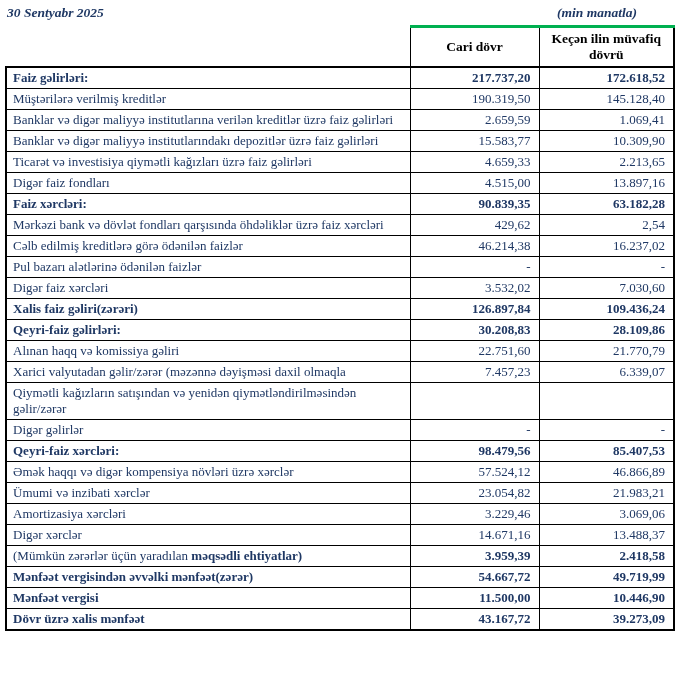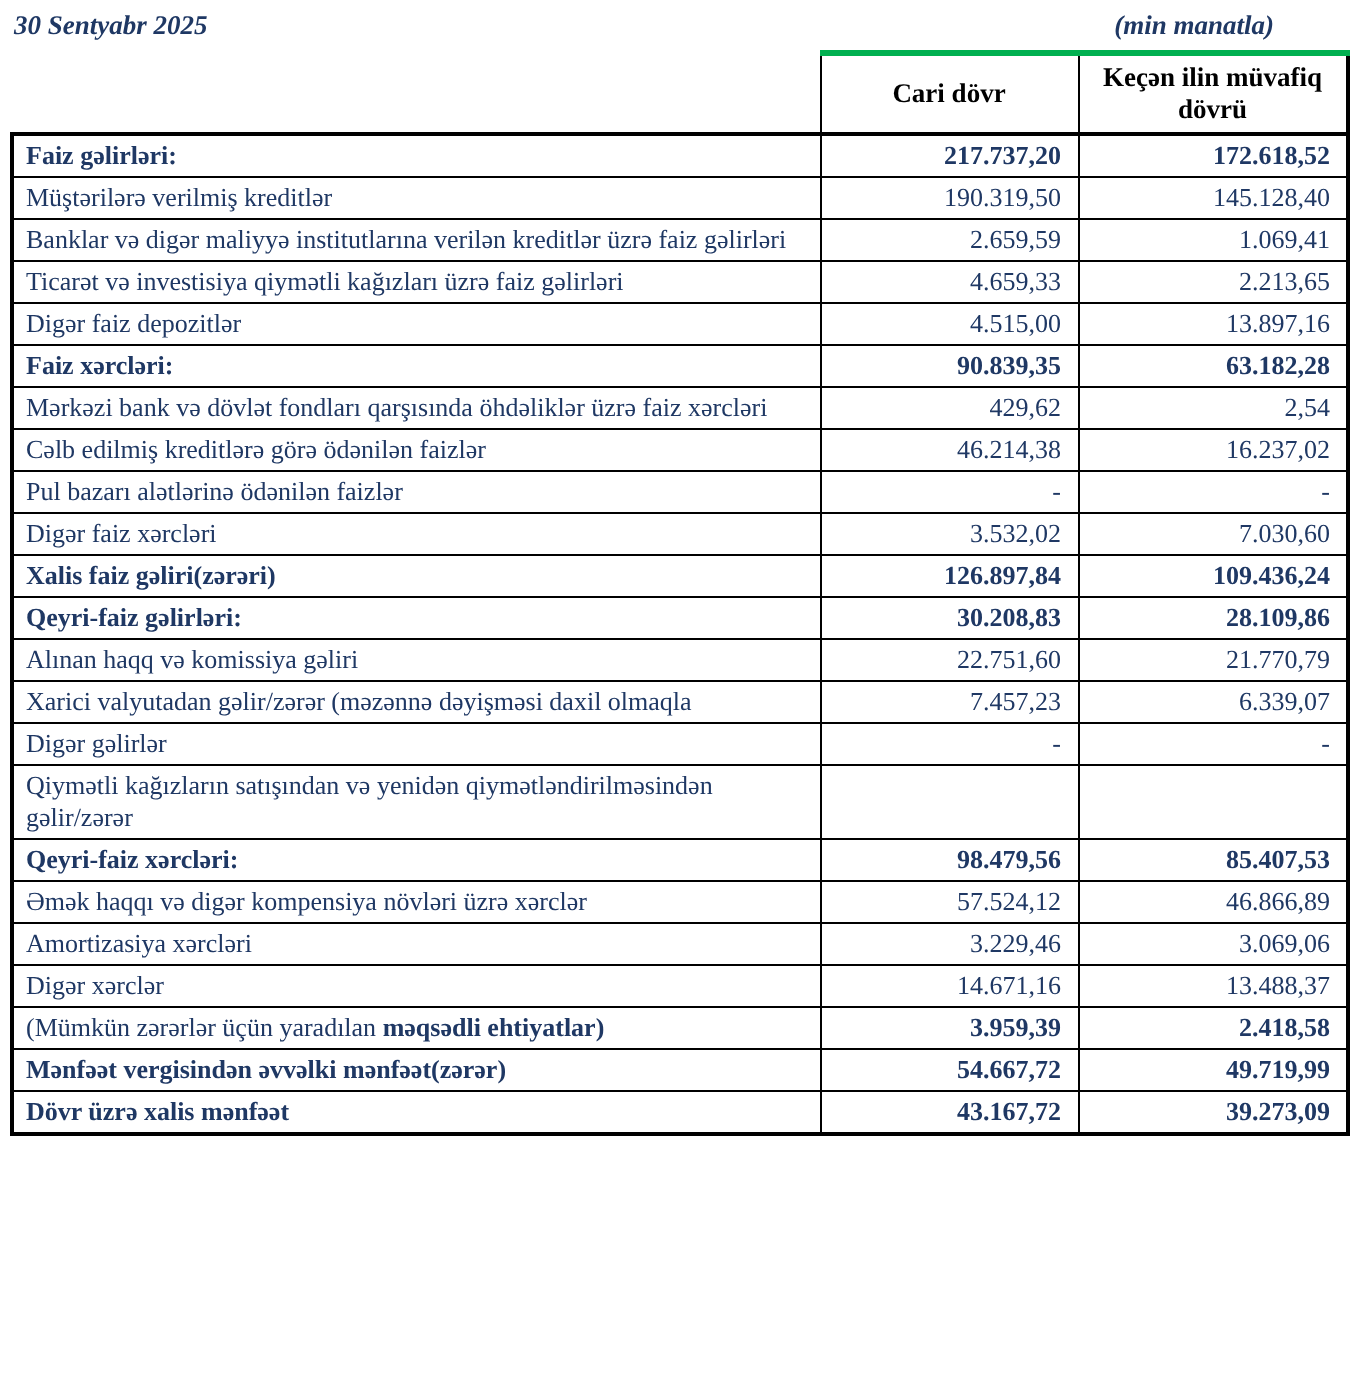--- a/index.html
+++ b/index.html
@@ -83,26 +83,31 @@
           <td class="label">Müştərilərə verilmiş kreditlər</td>
           <td class="val">190.319,50</td>
           <td class="val">145.128,40</td>
         </tr>
         <tr>
           <td class="label">Banklar və digər maliyyə institutlarına verilən kreditlər üzrə faiz gəlirləri</td>
           <td class="val">2.659,59</td>
           <td class="val">1.069,41</td>
         </tr>
         <tr>
+          <td class="label">Banklar və digər maliyyə institutlarındakı depozitlər üzrə faiz gəlirləri</td>
+          <td class="val">15.583,77</td>
+          <td class="val">10.309,90</td>
+        </tr>
+        <tr>
           <td class="label">Ticarət və investisiya qiymətli kağızları üzrə faiz gəlirləri</td>
           <td class="val">4.659,33</td>
           <td class="val">2.213,65</td>
         </tr>
         <tr>
-          <td class="label">Digər faiz depozitlər</td>
+          <td class="label">Digər faiz fondları</td>
           <td class="val">4.515,00</td>
           <td class="val">13.897,16</td>
         </tr>
         <tr>
           <td class="label b">Faiz xərcləri:</td>
           <td class="val b">90.839,35</td>
           <td class="val b">63.182,28</td>
         </tr>
         <tr>
           <td class="label">Mərkəzi bank və dövlət fondları qarşısında öhdəliklər üzrə faiz xərcləri</td>
@@ -138,58 +143,68 @@
           <td class="label">Alınan haqq və komissiya gəliri</td>
           <td class="val">22.751,60</td>
           <td class="val">21.770,79</td>
         </tr>
         <tr>
           <td class="label">Xarici valyutadan gəlir/zərər (məzənnə dəyişməsi daxil olmaqla</td>
           <td class="val">7.457,23</td>
           <td class="val">6.339,07</td>
         </tr>
         <tr>
-          <td class="label">Digər gəlirlər</td>
-          <td class="val">-</td>
-          <td class="val">-</td>
-        </tr>
-        <tr>
           <td class="label">Qiymətli kağızların satışından və yenidən qiymətləndirilməsindən gəlir/zərər</td>
           <td class="val"></td>
           <td class="val"></td>
         </tr>
         <tr>
+          <td class="label">Digər gəlirlər</td>
+          <td class="val">-</td>
+          <td class="val">-</td>
+        </tr>
+        <tr>
           <td class="label b">Qeyri-faiz xərcləri:</td>
           <td class="val b">98.479,56</td>
           <td class="val b">85.407,53</td>
         </tr>
         <tr>
           <td class="label">Əmək haqqı və digər kompensiya növləri üzrə xərclər</td>
           <td class="val">57.524,12</td>
           <td class="val">46.866,89</td>
         </tr>
         <tr>
+          <td class="label">Ümumi və inzibati xərclər</td>
+          <td class="val">23.054,82</td>
+          <td class="val">21.983,21</td>
+        </tr>
+        <tr>
           <td class="label">Amortizasiya xərcləri</td>
           <td class="val">3.229,46</td>
           <td class="val">3.069,06</td>
         </tr>
         <tr>
           <td class="label">Digər xərclər</td>
           <td class="val">14.671,16</td>
           <td class="val">13.488,37</td>
         </tr>
         <tr>
           <td class="label">(Mümkün zərərlər üçün yaradılan <span class="b">məqsədli ehtiyatlar)</span></td>
           <td class="val b">3.959,39</td>
           <td class="val b">2.418,58</td>
         </tr>
         <tr>
           <td class="label b">Mənfəət vergisindən əvvəlki mənfəət(zərər)</td>
           <td class="val b">54.667,72</td>
           <td class="val b">49.719,99</td>
+        </tr>
+        <tr>
+          <td class="label b">Mənfəət vergisi</td>
+          <td class="val b">11.500,00</td>
+          <td class="val b">10.446,90</td>
         </tr>
         <tr>
           <td class="label b">Dövr üzrə xalis mənfəət</td>
           <td class="val b">43.167,72</td>
           <td class="val b">39.273,09</td>
         </tr>
       </tbody>
   </table>
 </div>
 

